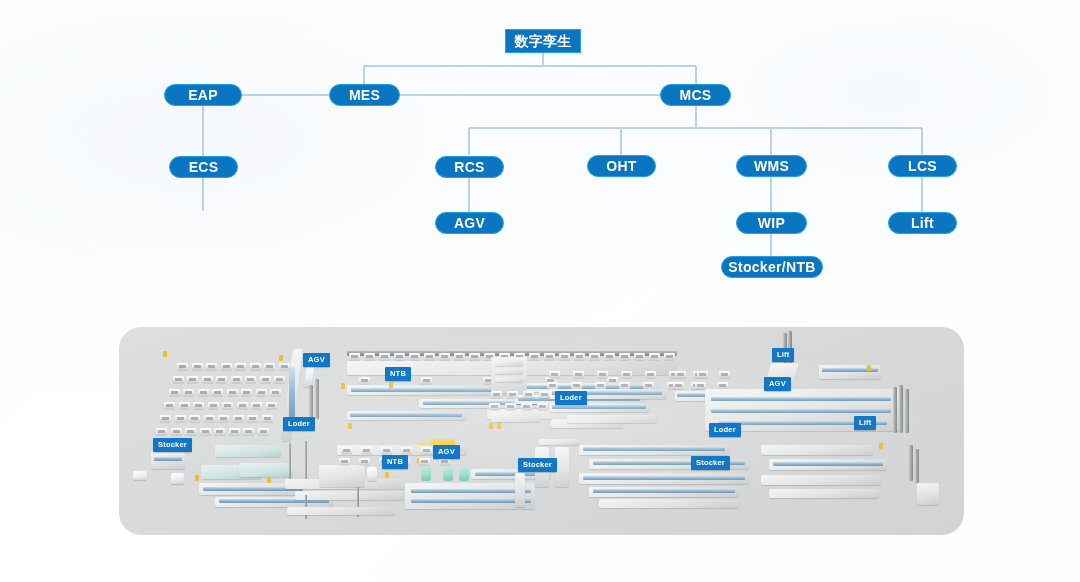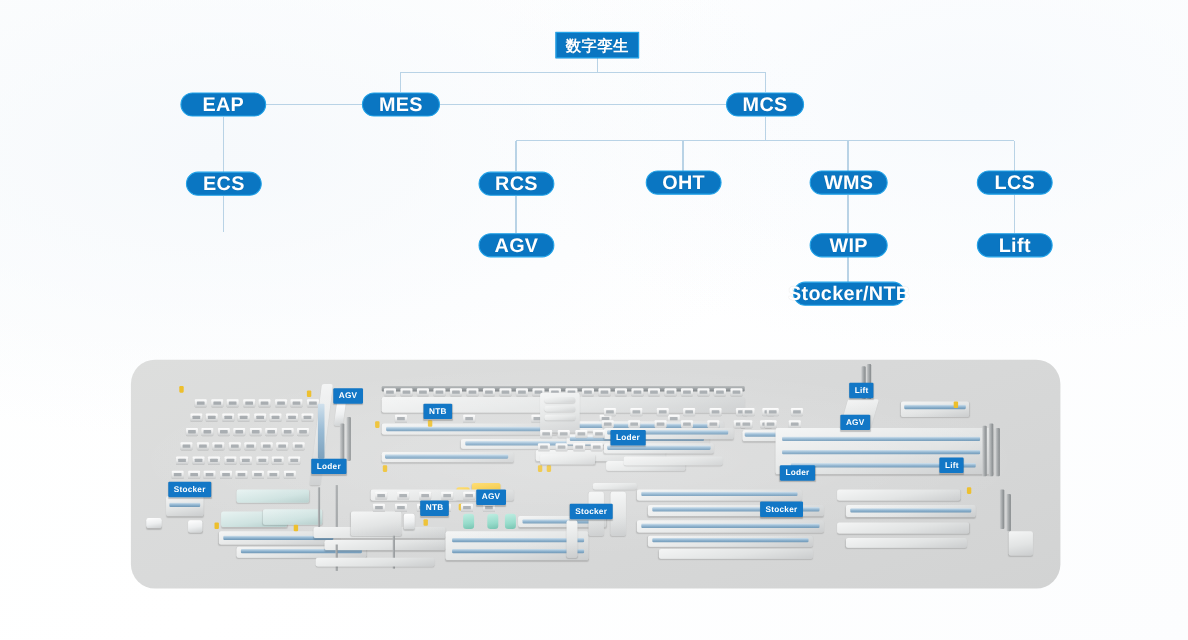--- a/index.html
+++ b/index.html
@@ -29,21 +29,21 @@
     background:#0a76c2;
     border:1px solid #22a3e8;
     color:#ffffff;
     font-weight:bold;
     display:flex;align-items:center;justify-content:center;
     letter-spacing:.3px;
     white-space:nowrap;
     line-height:1;
     text-shadow:0 0 1px rgba(0,0,0,.18);
   }
-  .node.sz-std{height:22px;font-size:18px;border-radius:11px;}
+  .node.sz-std{height:22px;font-size:14px;border-radius:11px;}
   .node.sz-top{height:24px;font-size:14px;}
   .node.sz-wide{height:24px;font-size:14.5px;}
 
   
   #panel{
     position:absolute;left:119px;top:327px;width:845px;height:208px;
     border-radius:22px;
     background:linear-gradient(160deg,#dddedd 0%,#d9dada 40%,#d5d6d6 75%,#d2d3d3 100%);
     overflow:hidden;
   }

